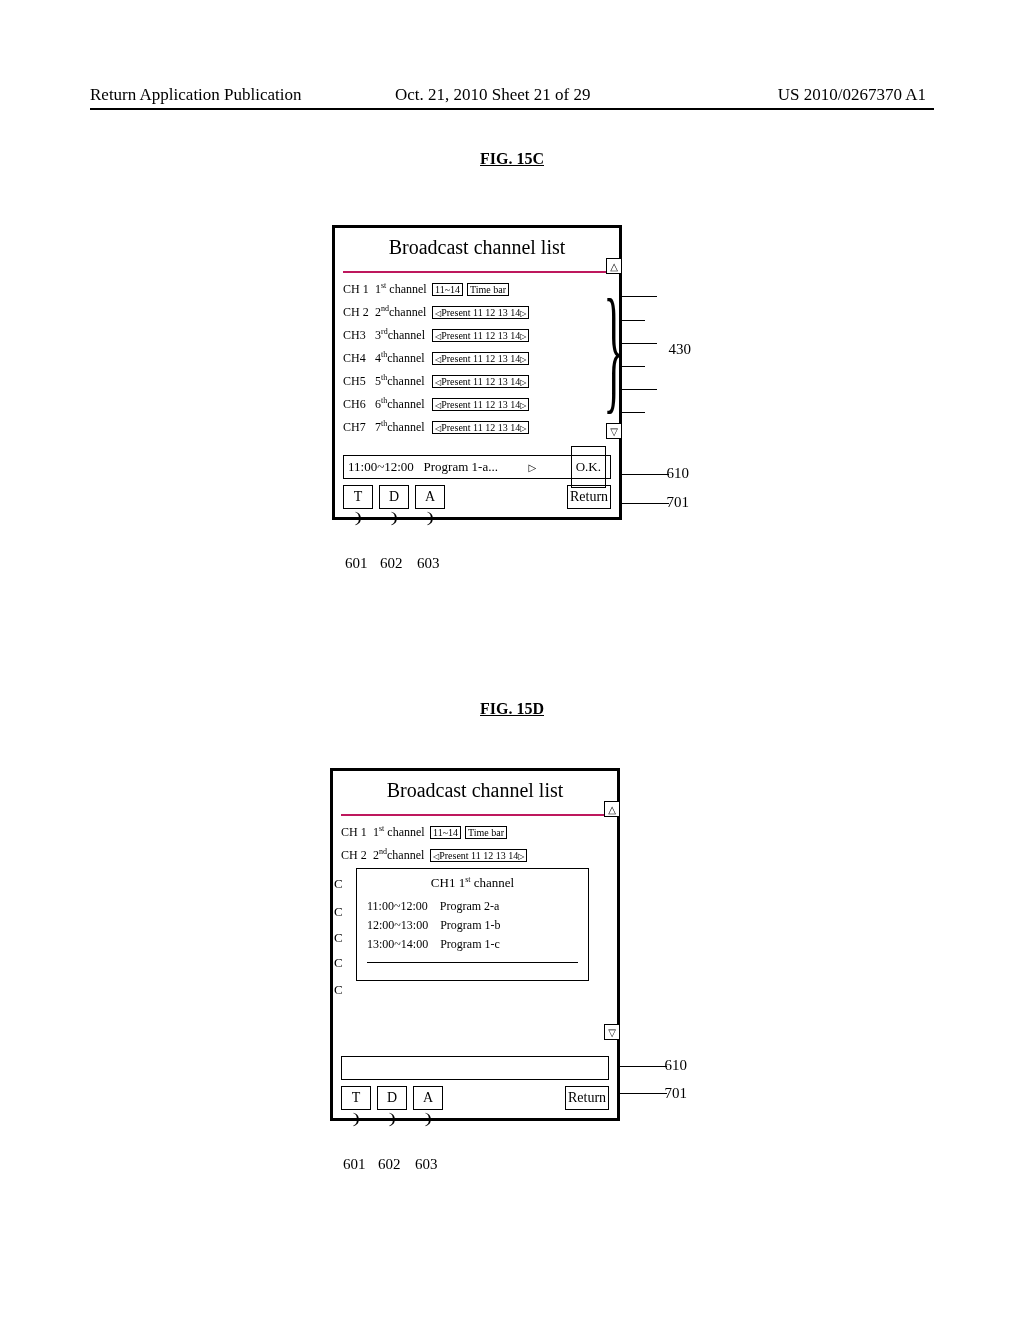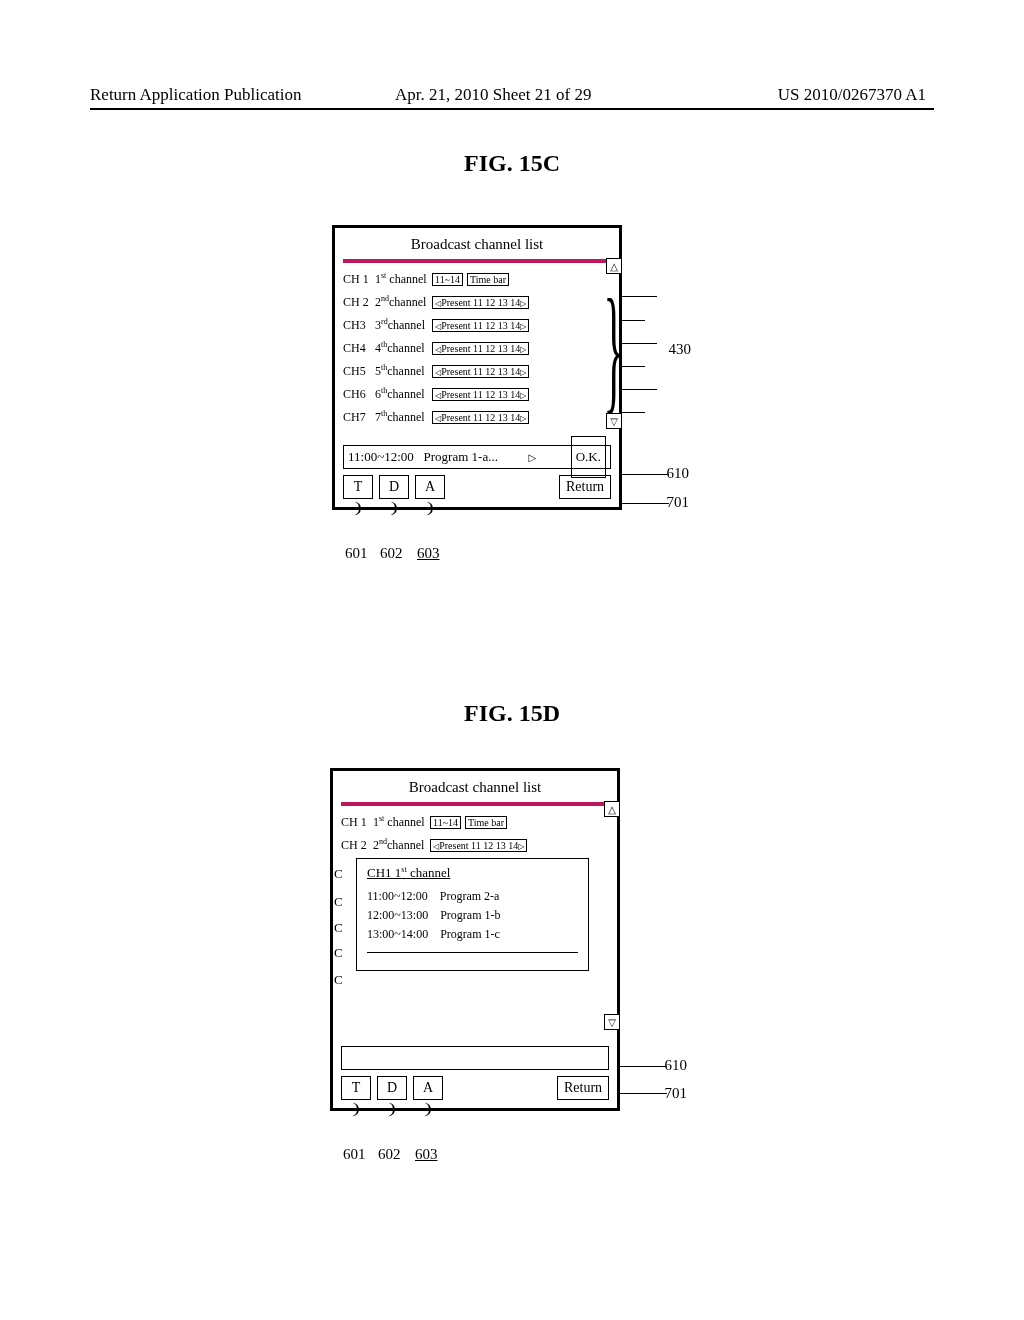--- a/index.html
+++ b/index.html
@@ -4,84 +4,84 @@
   <style>
     * { margin: 0; padding: 0; box-sizing: border-box; font-family: 'Times New Roman', serif; }
     body { background: white; width: 1024px; height: 1320px; position: relative; }
     
     .header { position: absolute; top: 85px; left: 0; right: 0; padding: 0 90px; font-size: 17px; }
     .header-left { position: absolute; left: 90px; }
     .header-center { position: absolute; left: 395px; }
     .header-right { position: absolute; right: 98px; }
     .header-rule { position: absolute; top: 108px; left: 90px; right: 90px; border-top: 2px solid black; }
     
-    .fig-label { font-size: 24px; font-weight: bold; text-align: center; width: 100%; }
+    .fig-label { font-size: 16px; font-weight: bold; text-align: center; width: 100%; text-decoration: underline; }
     .fig-label-c { position: absolute; top: 150px; }
     .fig-label-d { position: absolute; top: 700px; }
     
     .device { border: 3px solid black; width: 290px; position: relative; background: white; padding: 8px; }
     .device-c { position: absolute; top: 225px; left: 332px; }
     .device-d { position: absolute; top: 768px; left: 330px; }
     
-    .list-title { text-align: center; font-size: 15px; border-bottom: 4px solid #be185d; padding-bottom: 6px; margin-bottom: 6px; }
+    .list-title { text-align: center; font-size: 20px; border-bottom: 2px solid #be185d; padding-bottom: 12px; margin-bottom: 6px; }
     
     .channel-row { font-size: 12px; white-space: nowrap; position: relative; margin-bottom: 3px; display: flex; align-items: center; height: 20px; }
     .ch-prefix { width: 32px; display: inline-block; }
     .ch-name sup { font-size: 8px; }
     .ch-name { width: 55px; display: inline-block; }
     .time-cell { border: 1px solid black; display: inline-block; padding: 0 2px; font-size: 10px; margin: 0 2px; }
     .tri { font-size: 8px; }
     
     .scroll-up, .scroll-down { border: 1px solid black; width: 16px; height: 16px; position: absolute; right: -3px; background: white; display: flex; align-items: center; justify-content: center; font-size: 10px; }
     .scroll-up { top: 30px; }
     .scroll-down-c { top: 200px; }
     
     .info-bar { border: 1px solid black; font-size: 13px; padding: 2px 4px; margin-top: 18px; display: flex; align-items: center; height: 24px; }
     .info-bar-empty { border: 1px solid black; height: 24px; margin-top: 18px; }
     .ok-btn { border: 1px solid black; padding: 12px 4px; margin-left: auto; }
     .play-tri { margin-left: auto; margin-right: 4px; font-size: 10px; }
     
     .button-row { display: flex; gap: 6px; margin-top: 6px; }
     .btn { border: 1px solid black; width: 30px; height: 24px; display: flex; align-items: center; justify-content: center; font-size: 14px; position: relative; }
-    .btn-return { width: 52px; margin-left: auto; }
+    .btn-return { width: 44px; margin-left: auto; }
     
     .ref-num { position: absolute; font-size: 15px; }
     .ref-601 { bottom: -55px; left: 10px; }
     .ref-602 { bottom: -55px; left: 45px; text-align: center; }
-    .ref-603 { bottom: -55px; left: 82px; text-decoration: underline; }
+    .ref-603 { bottom: -55px; left: 82px; }
     .ref-610 { right: -70px; }
     .ref-701 { right: -70px; }
     .ref-710 { right: -72px; }
     
     .lead { position: absolute; border-top: 1px solid black; }
     .lead-610-c { top: 246px; right: -50px; width: 48px; }
     .lead-701-c { top: 275px; right: -50px; width: 48px; }
     .lead-610-d { top: 295px; right: -50px; width: 48px; }
     .lead-701-d { top: 322px; right: -50px; width: 48px; }
     
     .brace { position: absolute; right: -28px; top: 50px; font-size: 140px; font-family: serif; line-height: 1; transform: scaleX(0.3); }
     
     .lead-brace-line { position: absolute; border-top: 1px solid black; height: 1px; }
     
     .popup { border: 1px solid black; position: absolute; left: 15px; right: 20px; top: 80px; background: white; padding: 6px 10px; }
-    .popup-title { font-size: 13px; margin-bottom: 8px; text-decoration: underline; }
+    .popup-title { text-align: center; font-size: 13px; margin-bottom: 8px; }
     .popup-title sup { font-size: 8px; }
     .popup-row { font-size: 12px; margin-bottom: 4px; }
     
     .c-edge { position: absolute; left: -7px; font-size: 13px; }
     .c3 { top: 85px; } .c4 { top: 108px; } .c5 { top: 132px; } .c6 { top: 155px; } .c7 { top: 178px; }
     
     .btn-ref-conn { position: absolute; font-family: serif; transform: scaleX(1.5); }
   </style>
 </head>
 <body>
 
 <div class="header">
   <span class="header-left">Return Application Publication</span>
-  <span class="header-center">Apr. 21, 2010   Sheet 21 of 29</span>
+  <span class="header-center">Oct. 21, 2010   Sheet 21 of 29</span>
   <span class="header-right">US 2010/0267370 A1</span>
 </div>
 <div class="header-rule"></div>
 
 <div class="fig-label fig-label-c">FIG. 15C</div>
 
 <div class="device device-c">
   <div class="list-title">Broadcast channel list</div>
 
   <div class="scroll-up">△</div>

